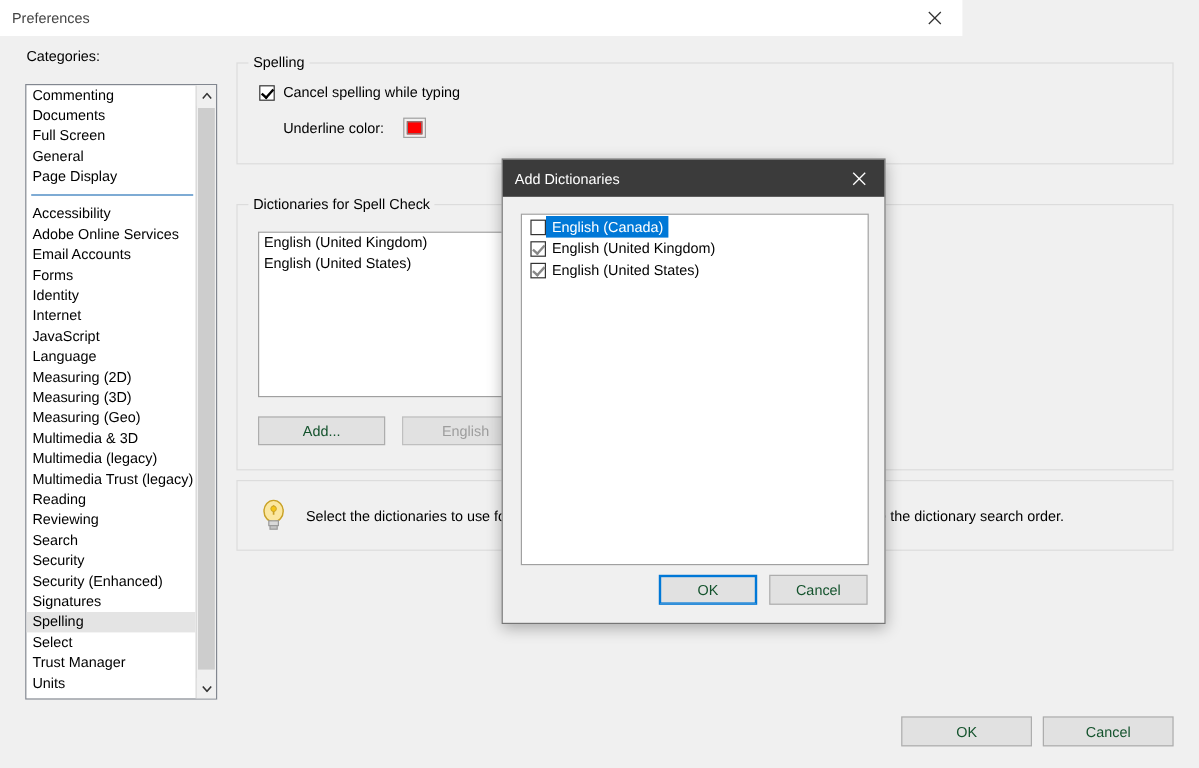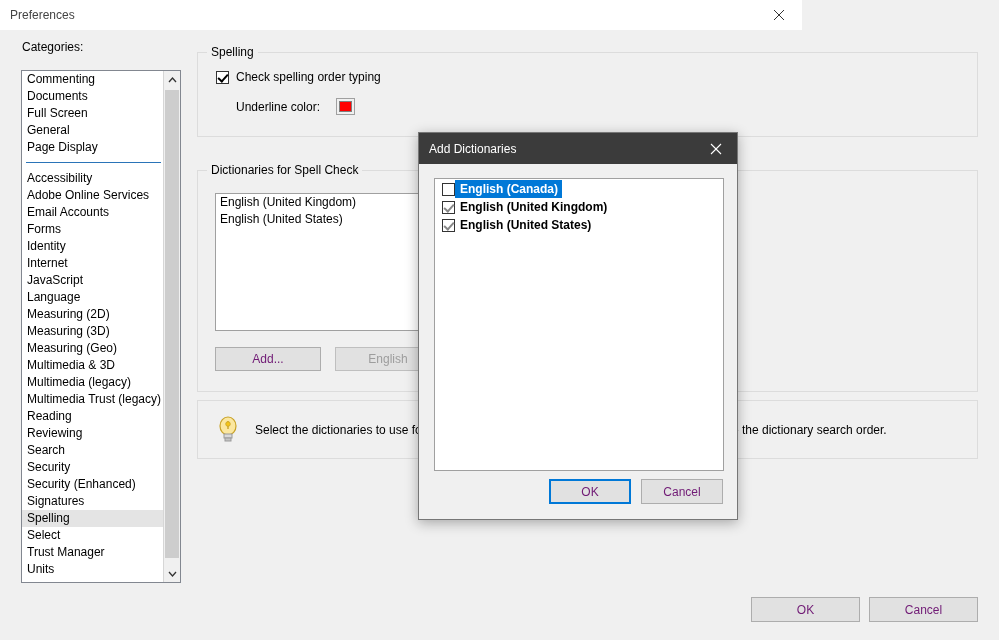--- a/index.html
+++ b/index.html
@@ -208,21 +208,21 @@
     font-size: 12px;
     white-space: nowrap;
     cursor: default;
   }
   .btn {
     background: #e1e1e1;
     border: 1px solid #adadad;
     box-sizing: border-box;
     font-family: "Liberation Sans", sans-serif;
     font-size: 12px;
-    color: #701a75;
+    color: #14532d;
     display: flex; align-items: center; justify-content: center;
     cursor: default;
     user-select: none;
   }
   .btn.disabled { color: #9d9d9d; border-color: #bfbfbf; }
   .btn.default {
     border: 1px solid #0078d7;
     outline: 1px solid #0078d7;
     outline-offset: -2px;
   }
@@ -284,21 +284,20 @@
     background: #ffffff;
     border: 1px solid #a0a0a0;
     box-sizing: border-box;
     overflow: hidden;
     padding-top: 1px;
   }
   .mod-row {
     display: flex;
     align-items: center;
     height: 18px;
-    font-weight: bold;
   }
   .mod-row .mod-check {
     width: 13px; height: 13px;
     margin-left: 7px;
     flex: 0 0 auto;
   }
   .mod-row .mod-label {
     font-size: 12px;
     line-height: 18px;
     padding: 0 4px 0 5px;
@@ -374,21 +373,21 @@
         </svg>
       </div>
     </div>
   </div>
 
   <div class="groupbox" id="gb-spelling">
     <div class="gb-title">Spelling</div>
 
     <div id="chk-spelling-row">
       <span class="wincheck checked"></span>
-      <span class="lbl">Check spelling order typing</span>
+      <span class="lbl">Cancel spelling while typing</span>
     </div>
 
     <div id="underline-row">
       <span class="lbl">Underline color:</span>
       <span id="color-swatch">
         <span class="inner"></span>
       </span>
     </div>
   </div>
 

